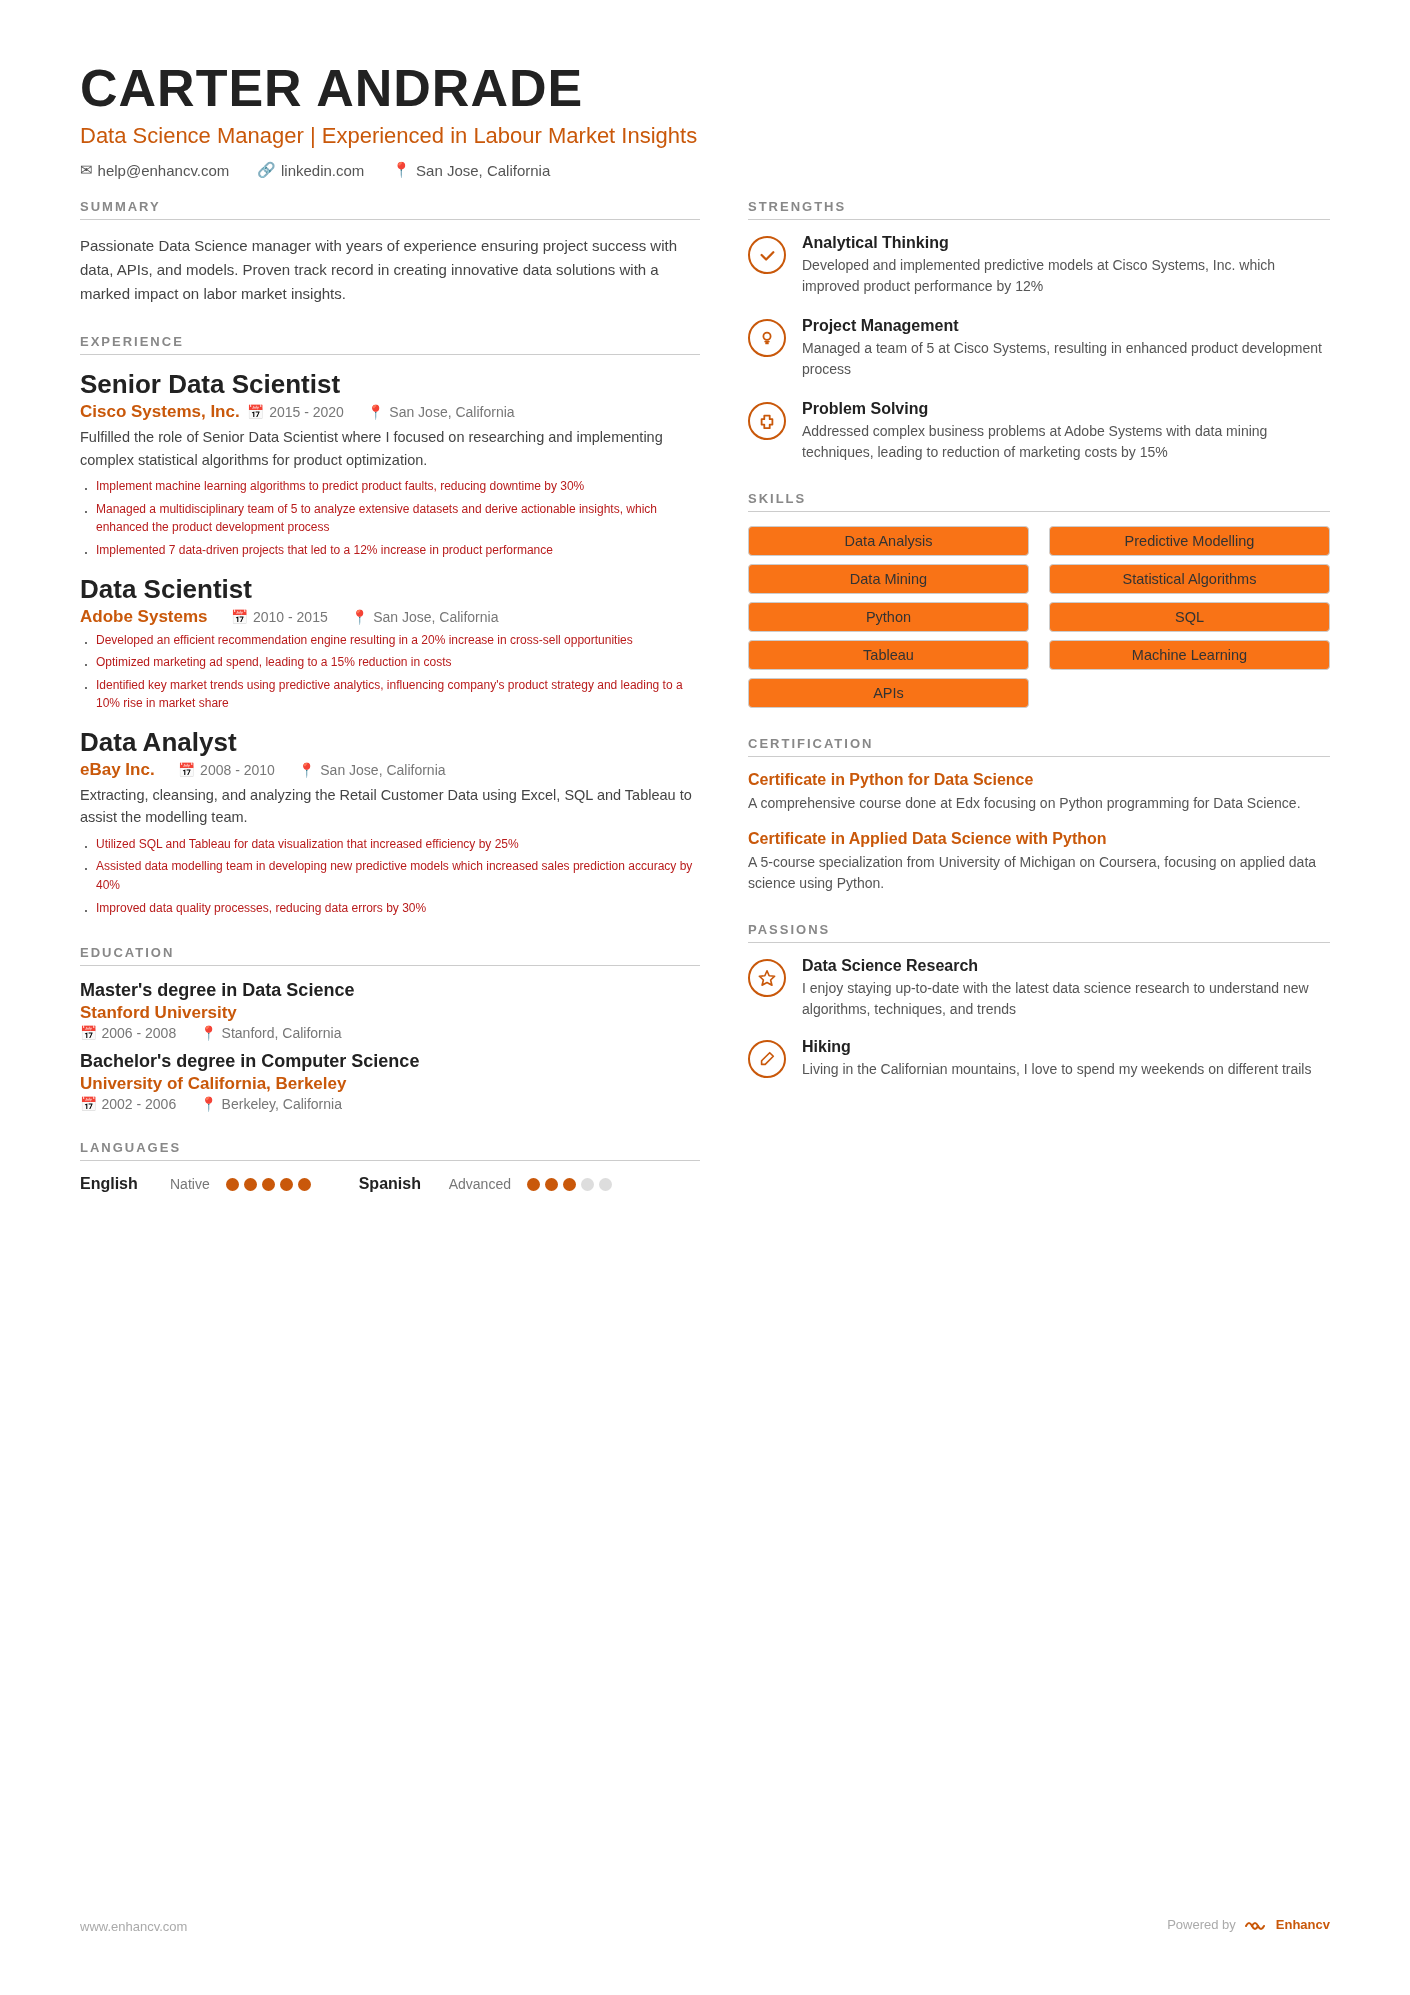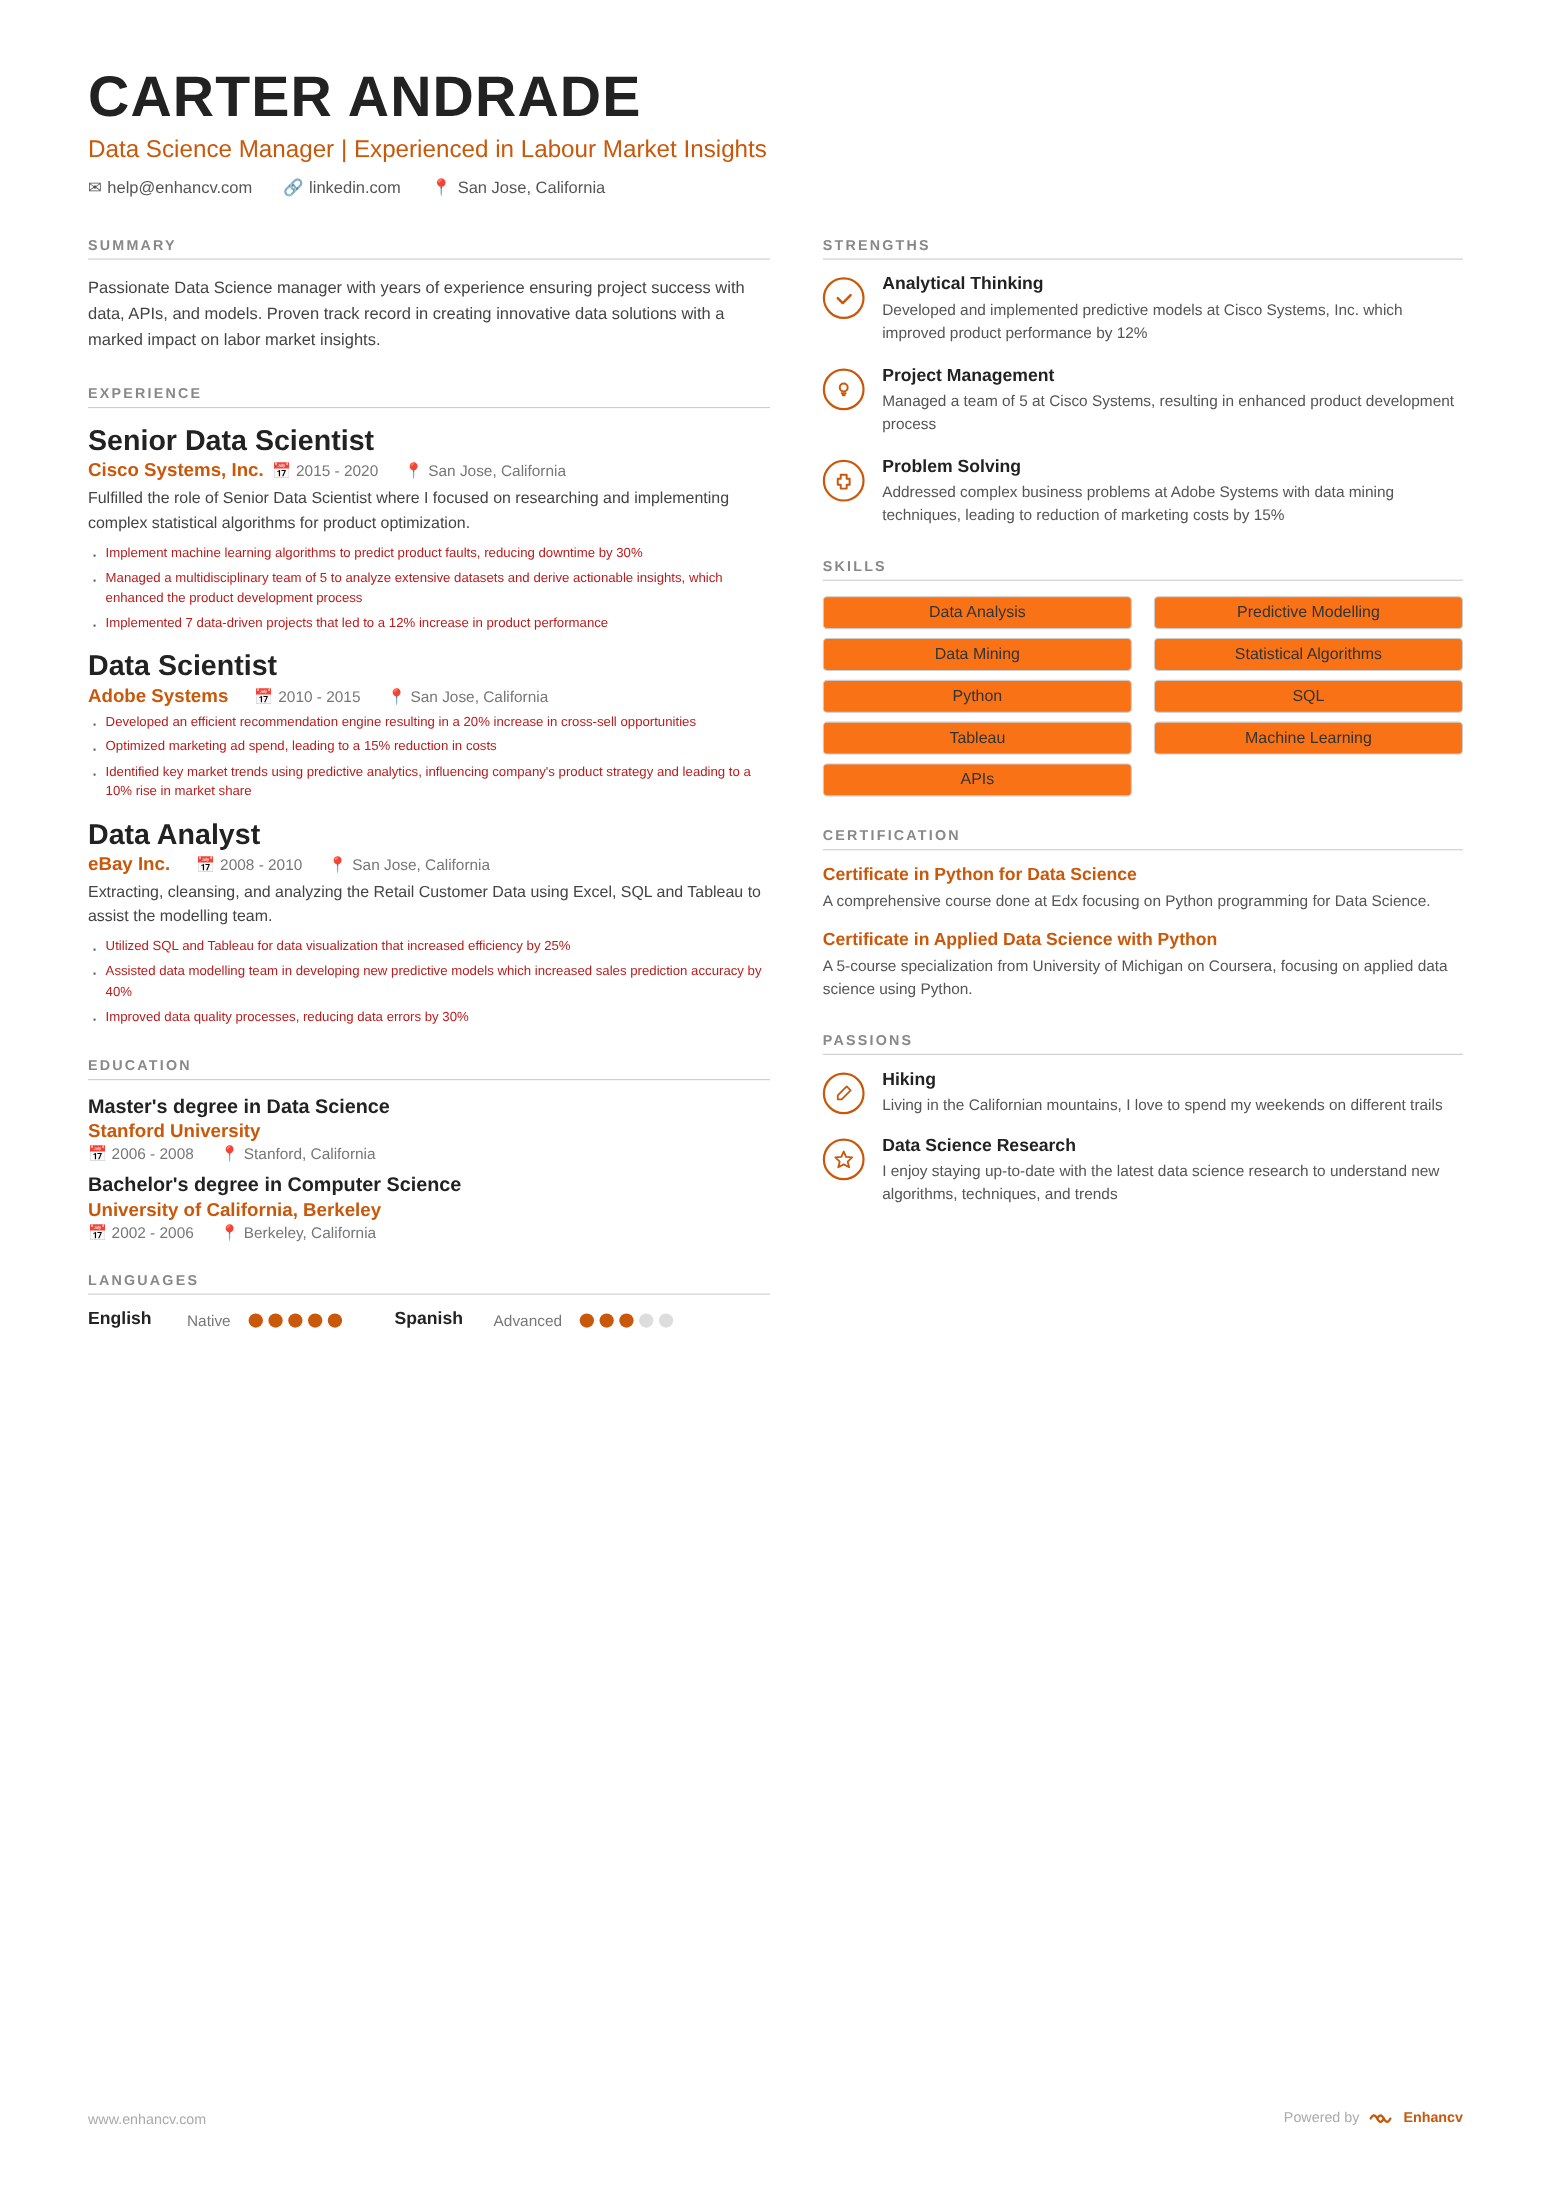--- a/index.html
+++ b/index.html
@@ -57,21 +57,20 @@
     .left-col {
       flex: 0 0 620px;
       min-width: 0;
     }
     .right-col {
       flex: 1;
       min-width: 0;
     }
     .section {
       margin-bottom: 28px;
-      margin-top: 16px;
     }
     .section-label {
       font-size: 13px;
       font-weight: 700;
       letter-spacing: 2px;
       color: #888;
       text-transform: uppercase;
       border-bottom: 1.5px solid #ccc;
       padding-bottom: 5px;
       margin-bottom: 14px;
@@ -513,38 +512,38 @@
           <div class="cert-desc">A 5-course specialization from University of Michigan on Coursera, focusing on applied data science using Python.</div>
         </div>
       </div>
 
       <div class="section">
         <div class="section-label">PASSIONS</div>
 
         <div class="passion-item">
           <div class="passion-icon">
             <svg viewBox="0 0 20 20" fill="none" width="18" height="18">
+              <polygon points="10,2 12.4,7.5 18.5,8 14,12.2 15.5,18 10,15 4.5,18 6,12.2 1.5,8 7.6,7.5" stroke="#c9580a" stroke-width="1.8" stroke-linejoin="round"></polygon>
+            </svg>
+          </div>
+          <div>
+            <div class="passion-title">Data Science Research</div>
+            <div class="passion-desc">I enjoy staying up-to-date with the latest data science research to understand new algorithms, techniques, and trends</div>
+          </div>
+        </div>
+
+        <div class="passion-item">
+          <div class="passion-icon">
+            <svg viewBox="0 0 20 20" fill="none" width="18" height="18">
               <path d="M13 3l4 4-9 9H4v-4L13 3z" stroke="#c9580a" stroke-width="1.8" stroke-linejoin="round"></path>
             </svg>
           </div>
           <div>
             <div class="passion-title">Hiking</div>
             <div class="passion-desc">Living in the Californian mountains, I love to spend my weekends on different trails</div>
-          </div>
-        </div>
-
-        <div class="passion-item">
-          <div class="passion-icon">
-            <svg viewBox="0 0 20 20" fill="none" width="18" height="18">
-              <polygon points="10,2 12.4,7.5 18.5,8 14,12.2 15.5,18 10,15 4.5,18 6,12.2 1.5,8 7.6,7.5" stroke="#c9580a" stroke-width="1.8" stroke-linejoin="round"></polygon>
-            </svg>
-          </div>
-          <div>
-            <div class="passion-title">Data Science Research</div>
-            <div class="passion-desc">I enjoy staying up-to-date with the latest data science research to understand new algorithms, techniques, and trends</div>
           </div>
         </div>
       </div>
 
     </div>
   </div>
 
   <div class="footer">
     <span>www.enhancv.com</span>
     <div class="footer-powered">

